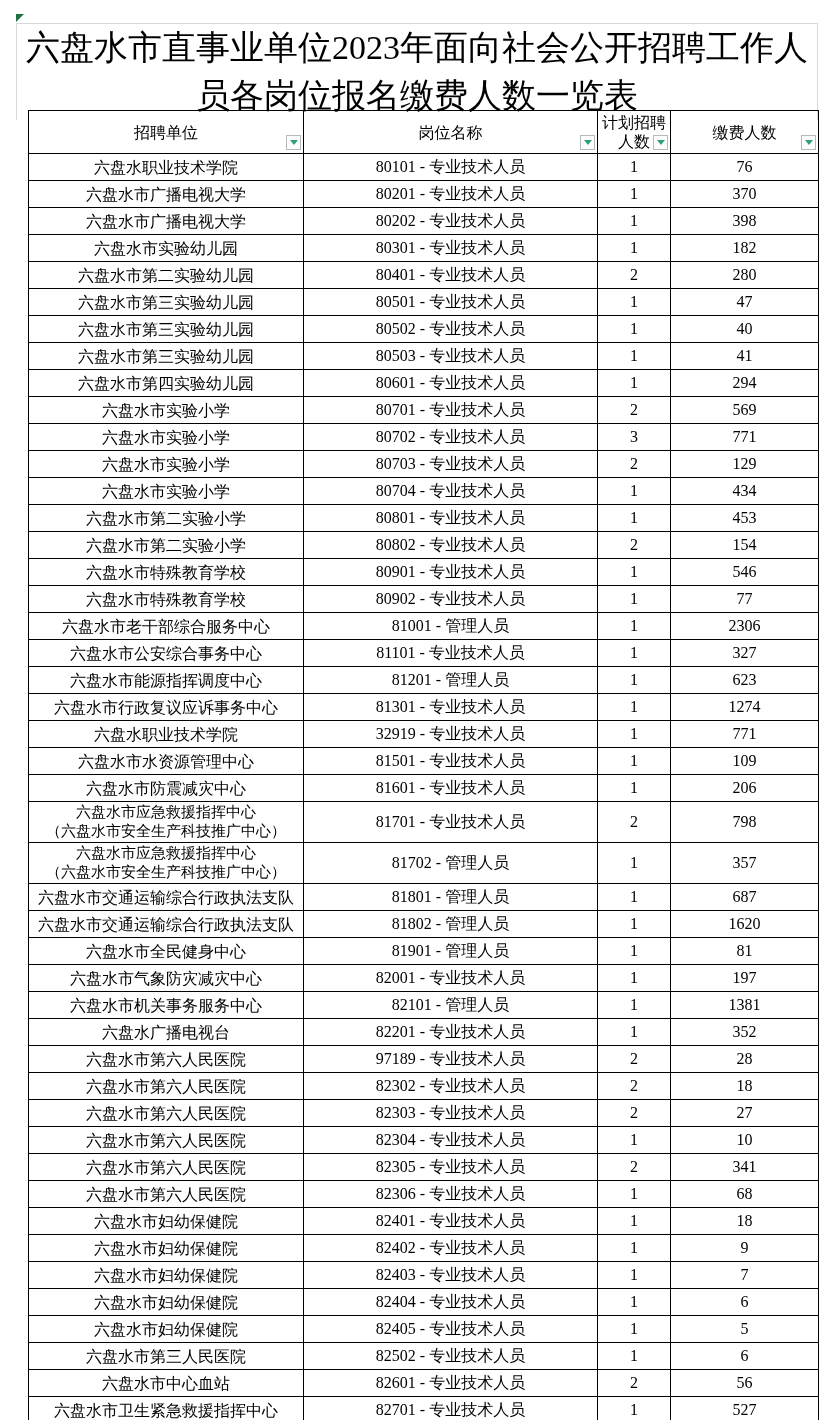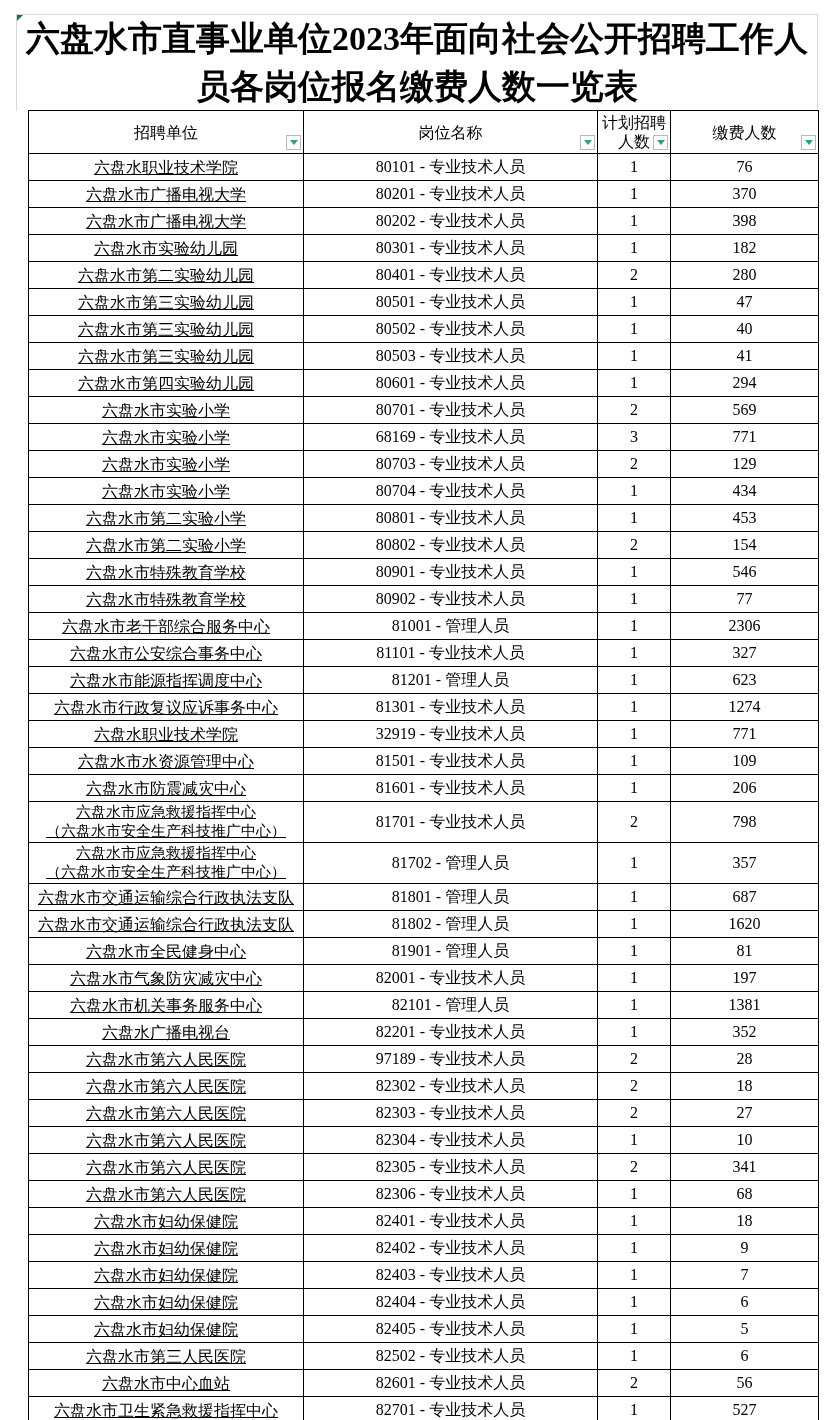--- a/index.html
+++ b/index.html
@@ -5,28 +5,28 @@
   html, body { margin:0; padding:0; }
   body {
     width:833px; height:1420px;
     background:#ffffff;
     font-family:"Liberation Serif","DejaVu Serif",serif;
     position:relative;
     overflow:hidden;
     color:#000;
   }
   .title-cell {
-    position:absolute; left:16px; top:14px;
+    position:absolute; left:16px; top:23px;
     width:800px; height:96px;
     border-top:1px solid #d8d8d8;
     border-left:1px solid #d8d8d8;
     border-right:1px solid #d8d8d8;
     display:flex; align-items:center; justify-content:center;
     text-align:center;
-    font-size:34px; font-weight:bold; line-height:48px;
+    font-size:34px; font-weight:normal; line-height:48px;
   }
   .corner-indicator {
     position:absolute; left:16px; top:14px;
     width:0; height:0;
     border-top:8px solid #1E7145;
     border-right:8px solid transparent;
   }
   table.grid {
     position:absolute; left:28px; top:110px;
     width:790px;
@@ -44,21 +44,21 @@
   .grid thead th {
     height:42px;
     font-size:16px;
     line-height:19px;
     position:relative;
   }
   .grid td {
     height:26px;
     font-size:16px;
   }
-  td.cell-unit { white-space:pre-line; line-height:19px;text-decoration:underline; }
+  td.cell-unit { white-space:pre-line; line-height:19px; }
   tr.tall td { height:40px; }
   tr.tall td.cell-unit { font-size:15px;margin-left:44px; }
   .filter-btn {
     position:absolute; right:2px; bottom:3px;
     width:15px; height:15px;
     background:#fdfdfd;
     border:1px solid #b4bac0;
     box-sizing:border-box;
     display:flex; align-items:center; justify-content:center;
   }
@@ -167,21 +167,21 @@
         <td class="cell-paid">294</td>
       </tr>
       <tr>
         <td class="cell-unit">六盘水市实验小学</td>
         <td class="cell-position">80701 - 专业技术人员</td>
         <td class="cell-plan">2</td>
         <td class="cell-paid">569</td>
       </tr>
       <tr>
         <td class="cell-unit">六盘水市实验小学</td>
-        <td class="cell-position">68169 - 专业技术人员</td>
+        <td class="cell-position">80702 - 专业技术人员</td>
         <td class="cell-plan">3</td>
         <td class="cell-paid">771</td>
       </tr>
       <tr>
         <td class="cell-unit">六盘水市实验小学</td>
         <td class="cell-position">80703 - 专业技术人员</td>
         <td class="cell-plan">2</td>
         <td class="cell-paid">129</td>
       </tr>
       <tr>

